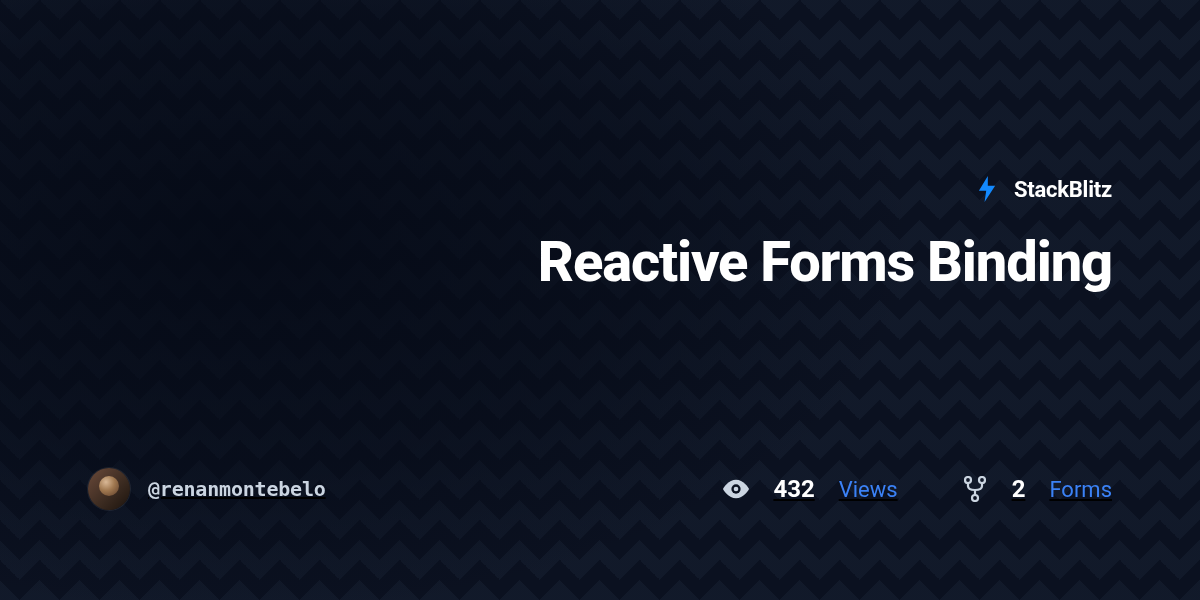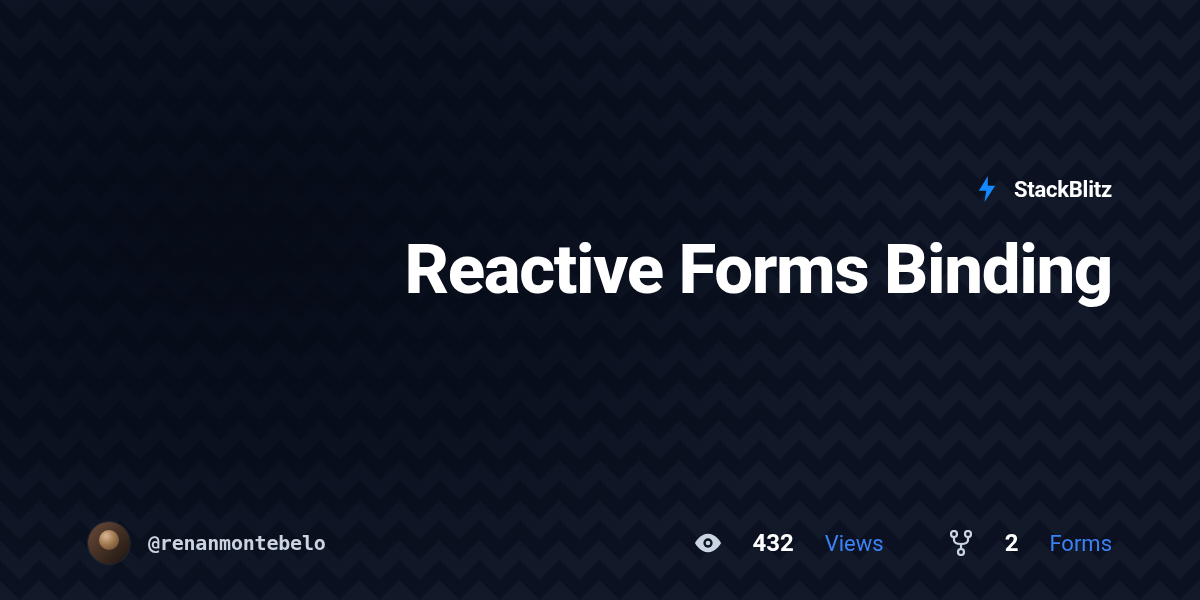--- a/index.html
+++ b/index.html
@@ -55,31 +55,32 @@
       justify-content: center;
     }
     .brand-name {
       color: #ffffff;
       font-size: 22px;
       font-weight: 700;
       letter-spacing: -0.01em;
     }
     .title {
       color: #ffffff;
-      font-size: 69px;
+      font-size: 56px;
       font-weight: 800;
       letter-spacing: -0.02em;
       line-height: 1.1;
     }
     .footer {
       margin-top: auto;
-      padding-bottom: 36px;
+      padding-bottom: 90px;
       display: flex;
       align-items: center;
       width: 100%;
+      text-decoration: underline;
     }
     .author {
       display: flex;
       align-items: center;
       gap: 18px;
     }
     .avatar {
       width: 42px;
       height: 42px;
       border-radius: 50%;
@@ -107,21 +108,21 @@
     }
     .stats {
       margin-left: auto;
       display: flex;
       align-items: center;
       gap: 64px;
     }
     .stat {
       display: flex;
       align-items: center;
-      gap: 31px;
+      gap: 24px;
     }
     .stat-icon {
       width: 26px;
       height: 26px;
       display: flex;
       align-items: center;
       justify-content: center;
       color: #94a3b8;
     }
     .stat-value {

